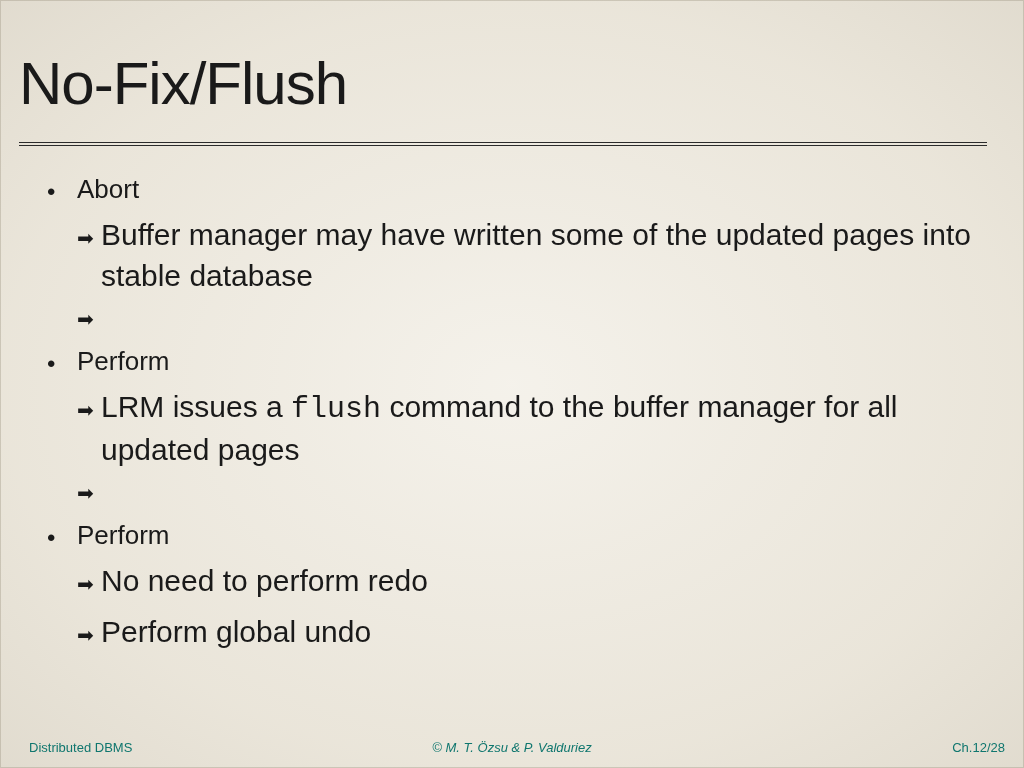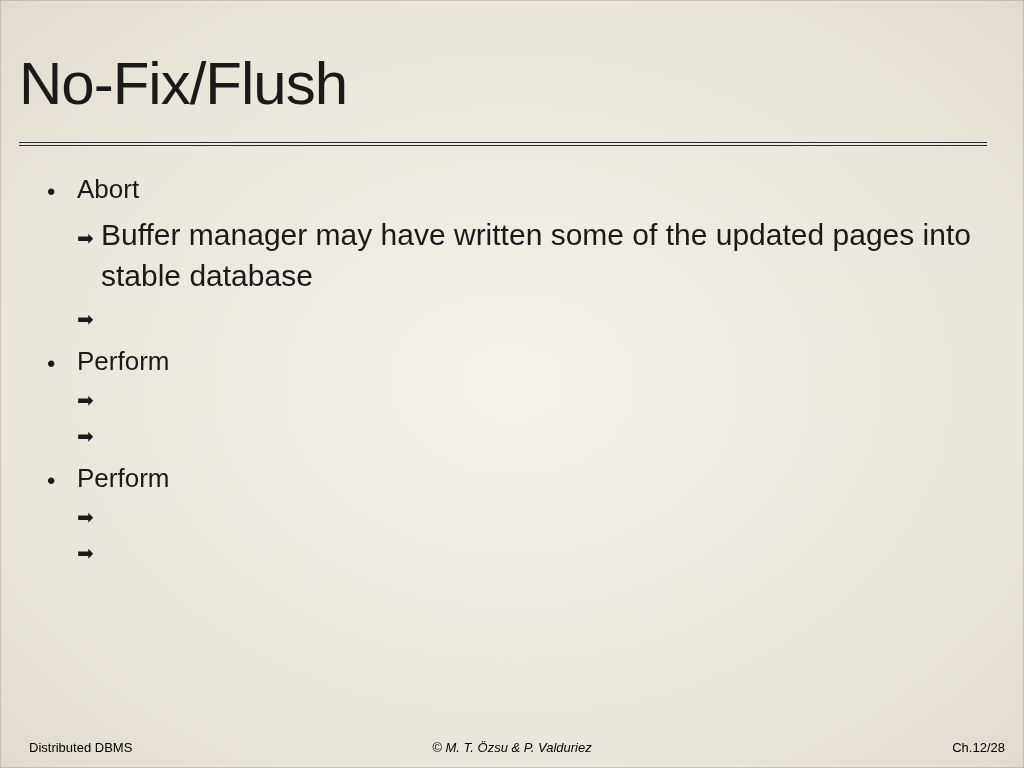--- a/index.html
+++ b/index.html
@@ -74,21 +74,21 @@
   .footer {
     position: absolute;
     bottom: 12px;
     left: 0;
     width: 100%;
     padding: 0 18px 0 28px;
     display: flex;
     justify-content: space-between;
     align-items: baseline;
     font-size: 13px;
-    color: #000000;
+    color: #0f766e;
   }
   .footer .center { position: absolute; left: 50%; transform: translateX(-50%); font-style: italic; }
   .footer .right { margin-left: auto; }
 </style>
 </head>
 <body>
 
 <div class="slide">
 
   <div class="title">No-Fix/Flush</div>
@@ -110,36 +110,39 @@
       </div>
     </div>
 
     <div class="top-item">
       <span class="dot">•</span>
       <span class="top-label">Perform</span>
     </div>
     <div class="sub-list">
       <div class="sub-item">
         <span class="arrow">➡</span>
+        <span class="sub-text"><span>LRM issues a </span><span class="mono">flush</span><span> command to the buffer manager for all updated pages</span></span>
       </div>
       <div class="sub-item">
         <span class="arrow">➡</span>
       </div>
     </div>
 
     <div class="top-item">
       <span class="dot">•</span>
       <span class="top-label">Perform</span>
     </div>
     <div class="sub-list">
       <div class="sub-item">
         <span class="arrow">➡</span>
+        <span class="sub-text">No need to perform  redo</span>
       </div>
       <div class="sub-item">
         <span class="arrow">➡</span>
+        <span class="sub-text">Perform global undo</span>
       </div>
     </div>
 
   </div>
 
   <div class="footer">
     <span>Distributed DBMS</span>
     <span class="center">© M. T. Özsu &amp; P. Valduriez</span>
     <span class="right">Ch.12/28</span>
   </div>

